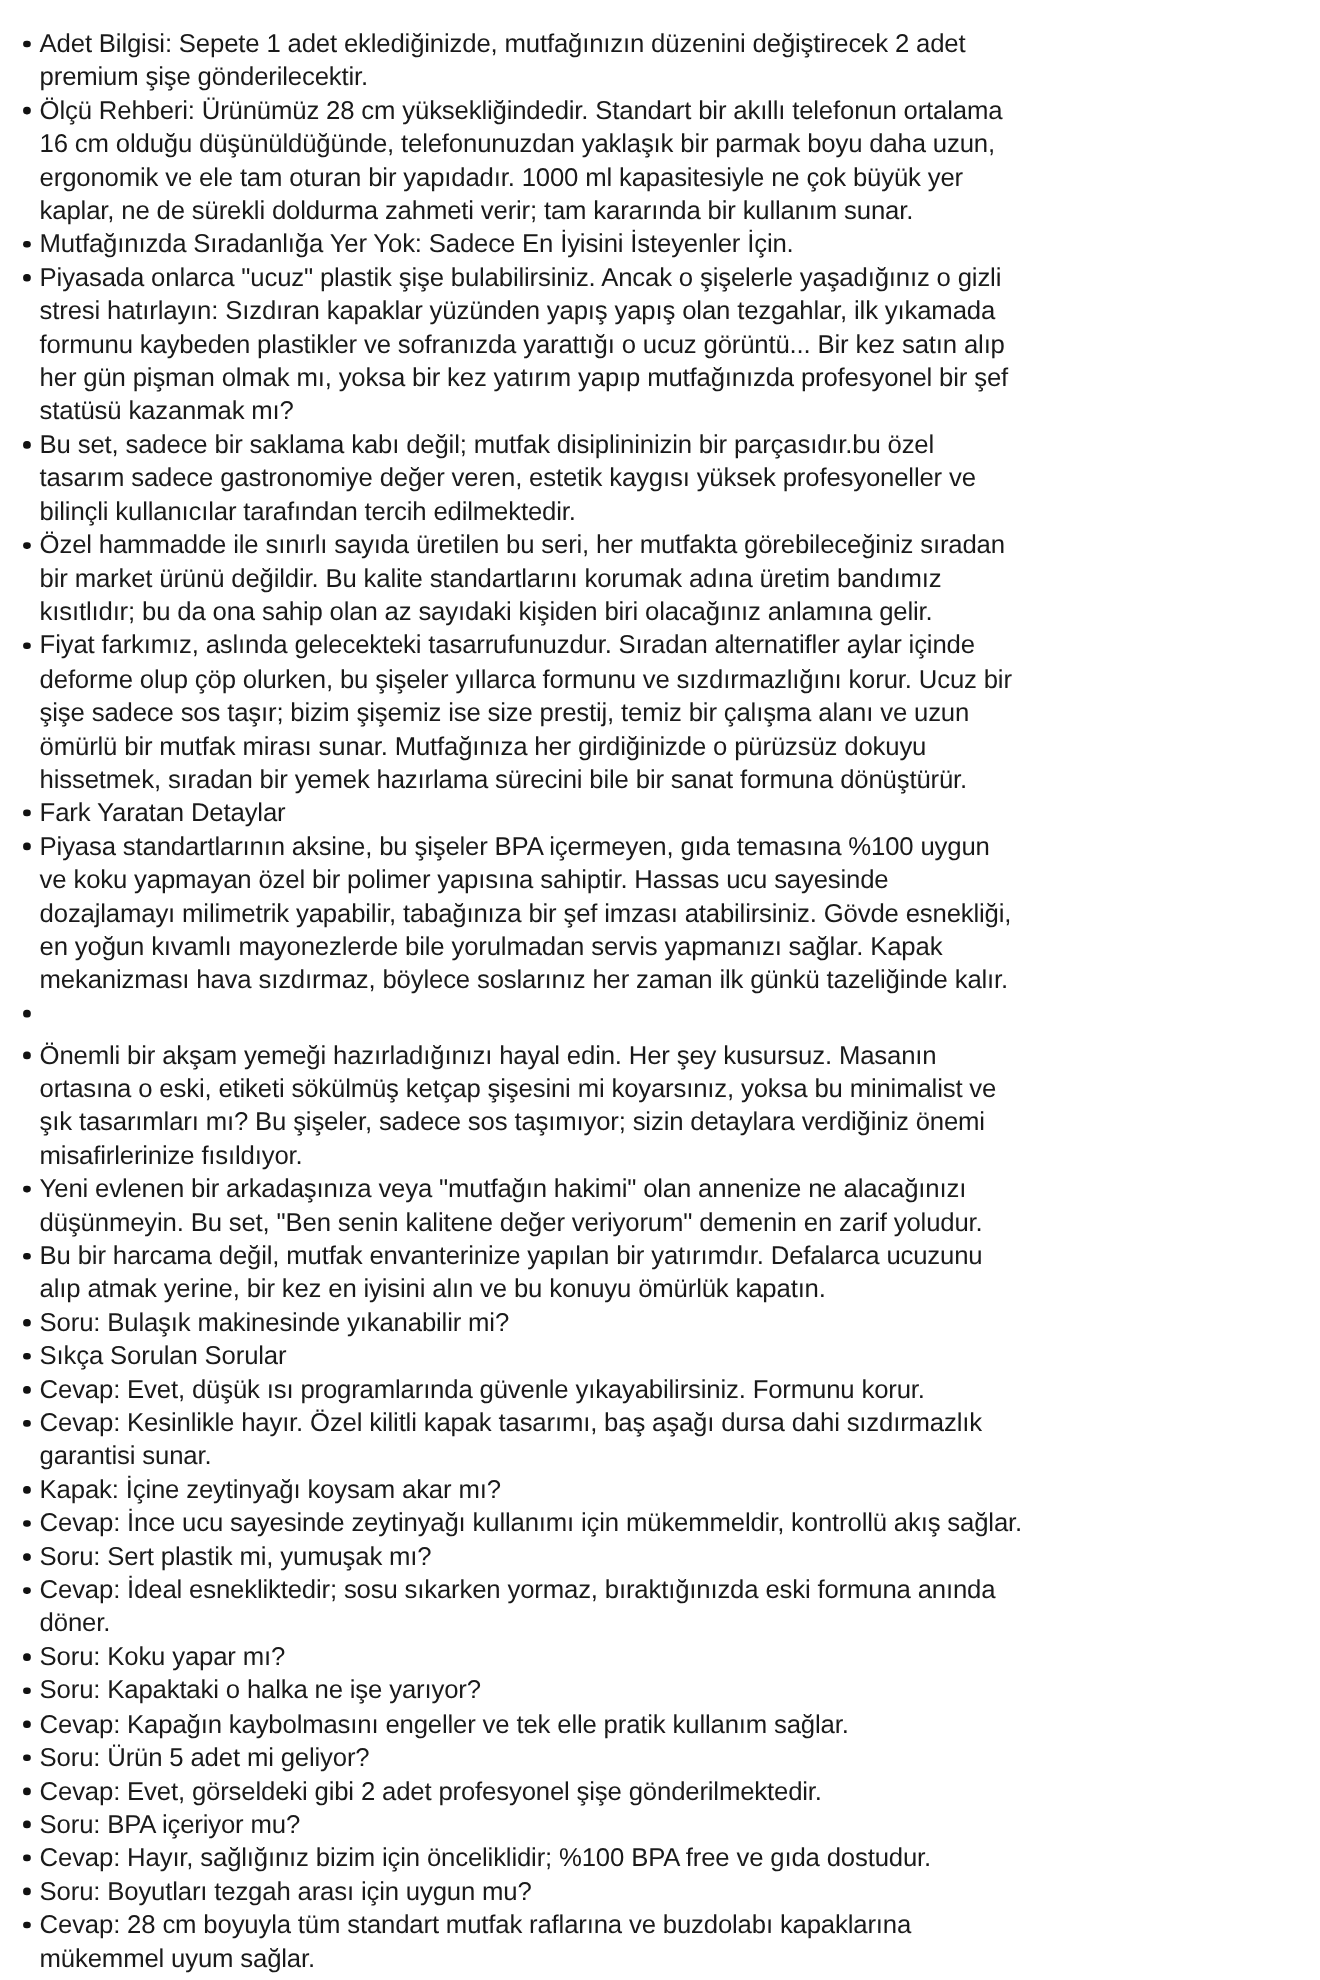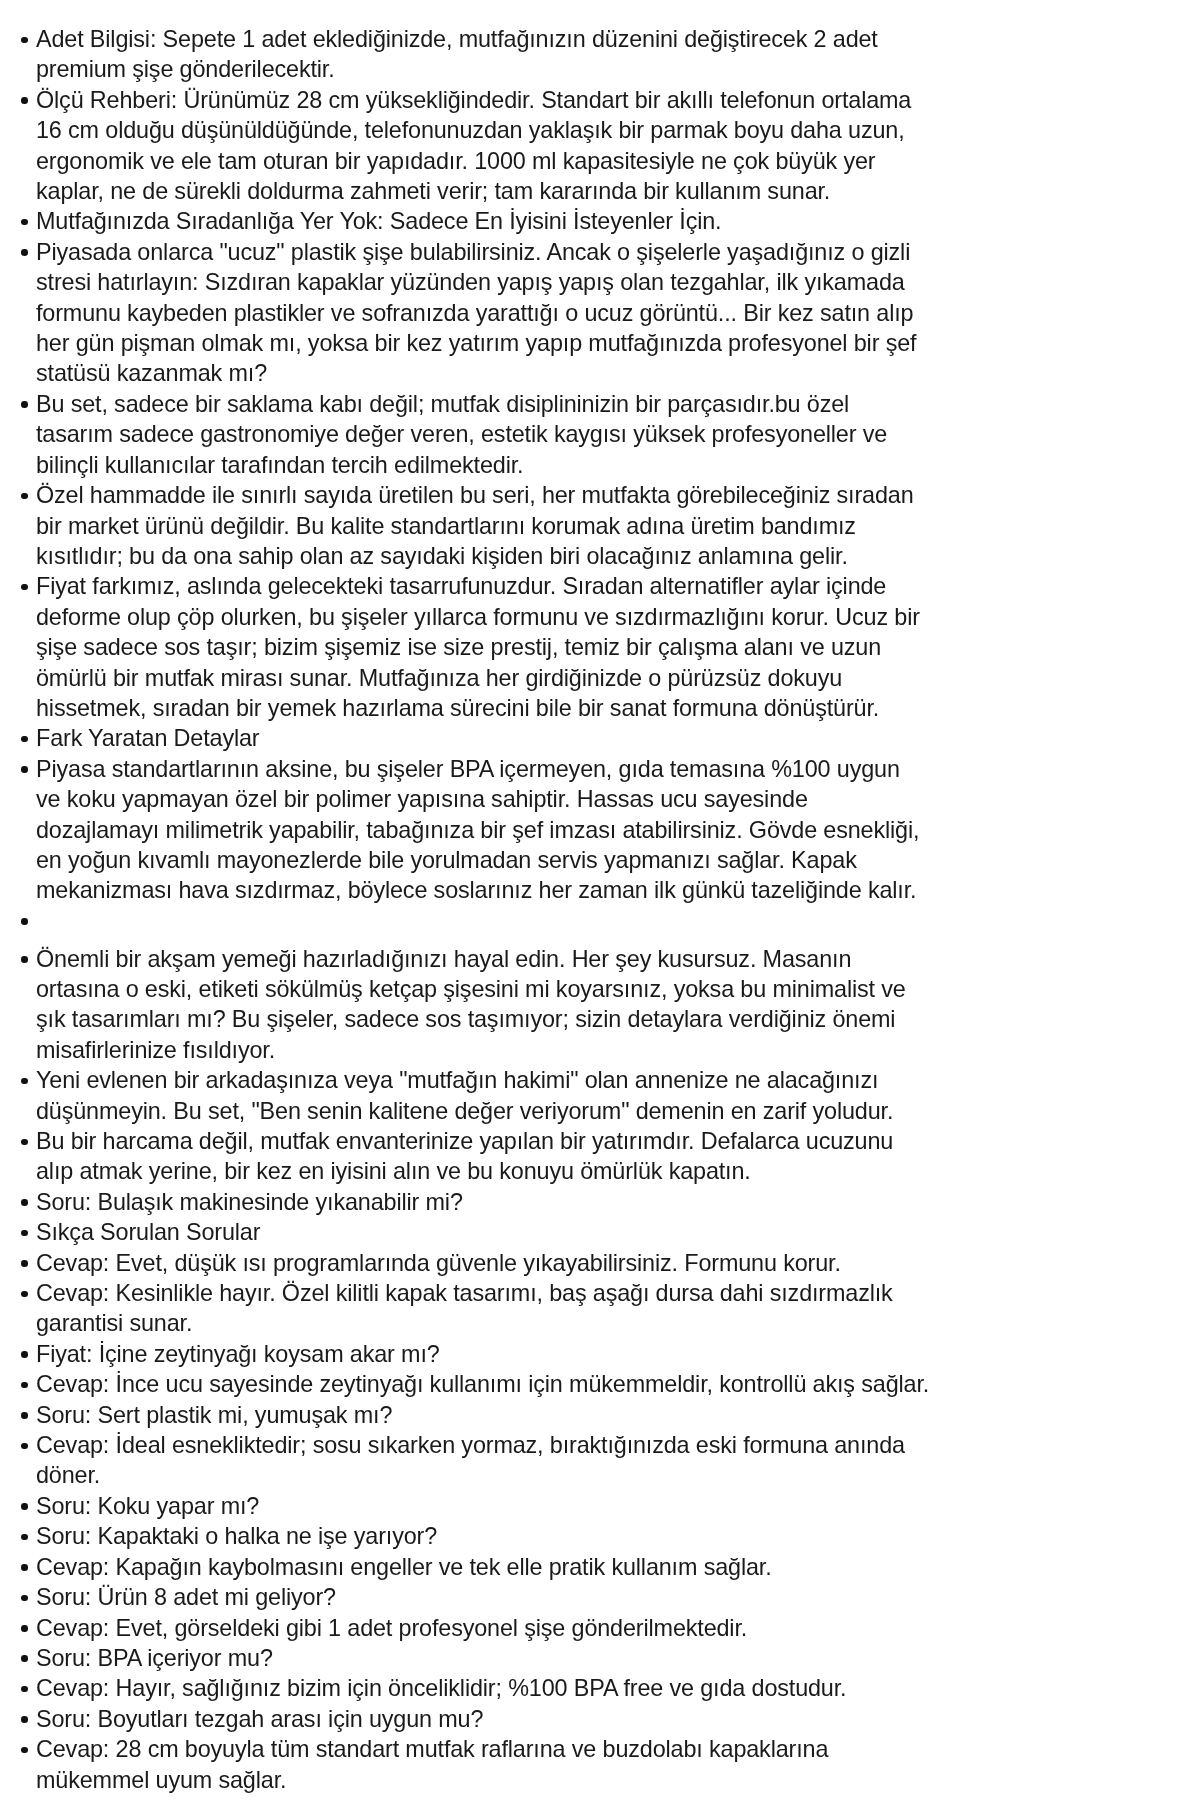--- a/index.html
+++ b/index.html
@@ -75,29 +75,29 @@
       <li><span class="li-text">Fark Yaratan Detaylar</span></li>
       <li><span class="li-text">Piyasa standartlarının aksine, bu şişeler BPA içermeyen, gıda temasına %100 uygun ve koku yapmayan özel bir polimer yapısına sahiptir. Hassas ucu sayesinde dozajlamayı milimetrik yapabilir, tabağınıza bir şef imzası atabilirsiniz. Gövde esnekliği, en yoğun kıvamlı mayonezlerde bile yorulmadan servis yapmanızı sağlar. Kapak mekanizması hava sızdırmaz, böylece soslarınız her zaman ilk günkü tazeliğinde kalır.</span></li>
       <li class="empty-item"><span class="li-text"></span></li>
       <li><span class="li-text">Önemli bir akşam yemeği hazırladığınızı hayal edin. Her şey kusursuz. Masanın ortasına o eski, etiketi sökülmüş ketçap şişesini mi koyarsınız, yoksa bu minimalist ve şık tasarımları mı? Bu şişeler, sadece sos taşımıyor; sizin detaylara verdiğiniz önemi misafirlerinize fısıldıyor.</span></li>
       <li><span class="li-text">Yeni evlenen bir arkadaşınıza veya "mutfağın hakimi" olan annenize ne alacağınızı düşünmeyin. Bu set, "Ben senin kalitene değer veriyorum" demenin en zarif yoludur.</span></li>
       <li><span class="li-text">Bu bir harcama değil, mutfak envanterinize yapılan bir yatırımdır. Defalarca ucuzunu alıp atmak yerine, bir kez en iyisini alın ve bu konuyu ömürlük kapatın.</span></li>
       <li><span class="li-text">Soru: Bulaşık makinesinde yıkanabilir mi?</span></li>
       <li><span class="li-text">Sıkça Sorulan Sorular</span></li>
       <li><span class="li-text">Cevap: Evet, düşük ısı programlarında güvenle yıkayabilirsiniz. Formunu korur.</span></li>
       <li><span class="li-text">Cevap: Kesinlikle hayır. Özel kilitli kapak tasarımı, baş aşağı dursa dahi sızdırmazlık garantisi sunar.</span></li>
-      <li><span class="li-text">Fiyat: İçine zeytinyağı koysam akar mı?</span></li>
+      <li><span class="li-text">Kapak: İçine zeytinyağı koysam akar mı?</span></li>
       <li><span class="li-text">Cevap: İnce ucu sayesinde zeytinyağı kullanımı için mükemmeldir, kontrollü akış sağlar.</span></li>
       <li><span class="li-text">Soru: Sert plastik mi, yumuşak mı?</span></li>
       <li><span class="li-text">Cevap: İdeal esnekliktedir; sosu sıkarken yormaz, bıraktığınızda eski formuna anında döner.</span></li>
       <li><span class="li-text">Soru: Koku yapar mı?</span></li>
       <li><span class="li-text">Soru: Kapaktaki o halka ne işe yarıyor?</span></li>
       <li><span class="li-text">Cevap: Kapağın kaybolmasını engeller ve tek elle pratik kullanım sağlar.</span></li>
-      <li><span class="li-text">Soru: Ürün 8 adet mi geliyor?</span></li>
-      <li><span class="li-text">Cevap: Evet, görseldeki gibi 1 adet profesyonel şişe gönderilmektedir.</span></li>
+      <li><span class="li-text">Soru: Ürün 5 adet mi geliyor?</span></li>
+      <li><span class="li-text">Cevap: Evet, görseldeki gibi 2 adet profesyonel şişe gönderilmektedir.</span></li>
       <li><span class="li-text">Soru: BPA içeriyor mu?</span></li>
       <li><span class="li-text">Cevap: Hayır, sağlığınız bizim için önceliklidir; %100 BPA free ve gıda dostudur.</span></li>
       <li><span class="li-text">Soru: Boyutları tezgah arası için uygun mu?</span></li>
       <li><span class="li-text">Cevap: 28 cm boyuyla tüm standart mutfak raflarına ve buzdolabı kapaklarına mükemmel uyum sağlar.</span></li>
       <li><span class="li-text">Soru: Yoğun kıvamlı zahmeti için uygun mu?</span></li>
       <li><span class="li-text">Cevap: Evet, geniş ağız yapısı ve esnek gövdesi sayesinde bal ve yoğun pekmezler için de kullanılabilir.</span></li>
       <li class="empty-item"><span class="li-text"></span></li>
     </ul>
 </div>
 

